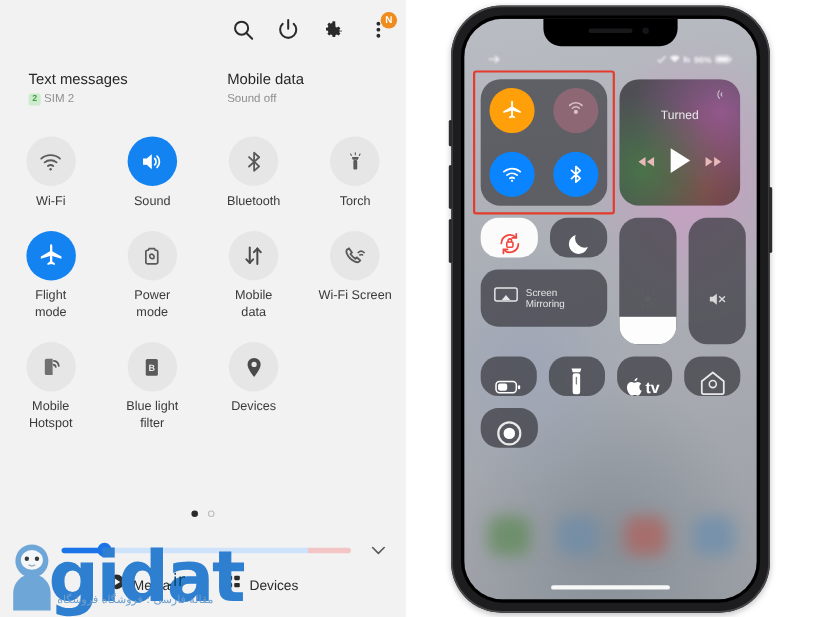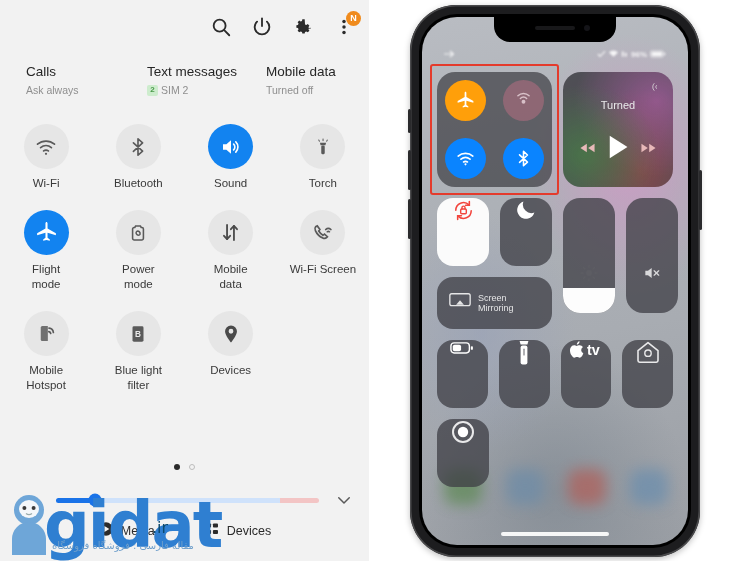--- a/index.html
+++ b/index.html
@@ -227,23 +227,23 @@
     font-size: 11px; color: #e9e9ea; filter: blur(.6px);
   }
   .airplay-ic { position: absolute; top: 8px; right: 9px; opacity: .8; }
   .music-ctrls {
     position: absolute; bottom: 23px; left: 0; right: 0;
     display: flex; align-items: center; justify-content: space-around; padding: 0 10px;
   }
 
   .cc-row2 { display: flex; gap: 11px; margin-top: 11px; }
   .sq {
-    width: 52px; height: 68px; border-radius: 16px;
+    width: 52px; height: 36px; border-radius: 16px;
     background: rgba(62,62,68,.75);
-    display: flex; align-items: flex-start; justify-content: center;
+    display: flex; align-items: flex-end; justify-content: center;
   }
   .sq.lockon { background: #fbfbfb; }
   .sliders-col { display: flex; gap: 11px; margin-left: 0; }
   .vslider {
     width: 52px; height: 115px; border-radius: 17px;
     background: rgba(62,62,68,.75);
     position: relative; overflow: hidden;
     display: flex; align-items: flex-end; justify-content: center;
   }
   .vslider-fill { position: absolute; bottom: 0; left: 0; right: 0; background: #fdfdfd; }
@@ -302,72 +302,66 @@
           <circle cx="12" cy="6" r="1.9"></circle>
             <circle cx="12" cy="12" r="1.9"></circle>
             <circle cx="12" cy="18" r="1.9"></circle>
         </svg>
         <span class="badge-n">N</span>
       </span>
     </div>
 
     <div class="qp-status">
       <div class="st-col">
-        <div class="st-title">Calls</div>
-        <div class="st-sub">
-          <span class="sim-text">Ask always</span>
-        </div>
-      </div>
-      <div class="st-col">
         <div class="st-title">Text messages</div>
         <div class="st-sub">
           <span class="simbadge">2</span>
           <span class="sim-text">SIM 2</span>
         </div>
       </div>
       <div class="st-col">
         <div class="st-title">Mobile data</div>
         <div class="st-sub">
-          <span class="sim-text">Turned off</span>
+          <span class="sim-text">Sound off</span>
         </div>
       </div>
     </div>
 
     <div class="qp-grid">
 
       <div class="tile">
         <div class="tile-circle">
           <svg width="24" height="24" viewBox="0 0 24 24" fill="none" stroke="#5a5a5a" stroke-width="1.7" stroke-linecap="round">
             <path d="M3.5 9.2a13 13 0 0 1 17 0"></path>
               <path d="M6.6 12.6a8.6 8.6 0 0 1 10.8 0"></path>
               <path d="M9.6 15.9a4.2 4.2 0 0 1 4.8 0"></path>
               <circle cx="12" cy="18.8" r="1.1" fill="#5a5a5a" stroke="none"></circle>
           </svg>
         </div>
         <div class="tile-label">Wi-Fi</div>
       </div>
 
       <div class="tile">
-        <div class="tile-circle">
-          <svg width="22" height="22" viewBox="0 0 24 24" fill="none" stroke="#5a5a5a" stroke-width="1.8" stroke-linejoin="round" stroke-linecap="round">
-            <path d="M7 7.4l10 9.2L12 21V3l5 4.6L7 16.8"></path>
-          </svg>
-        </div>
-        <div class="tile-label">Bluetooth</div>
-      </div>
-
-      <div class="tile">
         <div class="tile-circle on">
           <svg width="24" height="24" viewBox="0 0 24 24" fill="#fff" stroke="#fff">
             <path d="M4 9.2v5.6h3.4L12 18.8V5.2L7.4 9.2H4z" stroke="none"></path>
             <path d="M14.6 9.1a4 4 0 0 1 0 5.8" fill="none" stroke-width="1.6" stroke-linecap="round"></path>
             <path d="M16.8 6.9a7.2 7.2 0 0 1 0 10.2" fill="none" stroke-width="1.6" stroke-linecap="round"></path>
           </svg>
         </div>
         <div class="tile-label">Sound</div>
+      </div>
+
+      <div class="tile">
+        <div class="tile-circle">
+          <svg width="22" height="22" viewBox="0 0 24 24" fill="none" stroke="#5a5a5a" stroke-width="1.8" stroke-linejoin="round" stroke-linecap="round">
+            <path d="M7 7.4l10 9.2L12 21V3l5 4.6L7 16.8"></path>
+          </svg>
+        </div>
+        <div class="tile-label">Bluetooth</div>
       </div>
 
 
       <div class="tile">
         <div class="tile-circle">
           <svg width="22" height="22" viewBox="0 0 24 24" fill="#5a5a5a">
             <path d="M8.6 7.4h6.8l-.8 2.6H9.4z"></path>
             <rect x="10.1" y="10.4" width="3.8" height="9.4" rx="1.2"></rect>
             <rect x="11.5" y="2.6" width="1.1" height="3" rx=".5"></rect>
             <rect x="7.2" y="3.8" width="1.1" height="2.6" rx=".5" transform="rotate(-28 7.7 5.1)"></rect>

